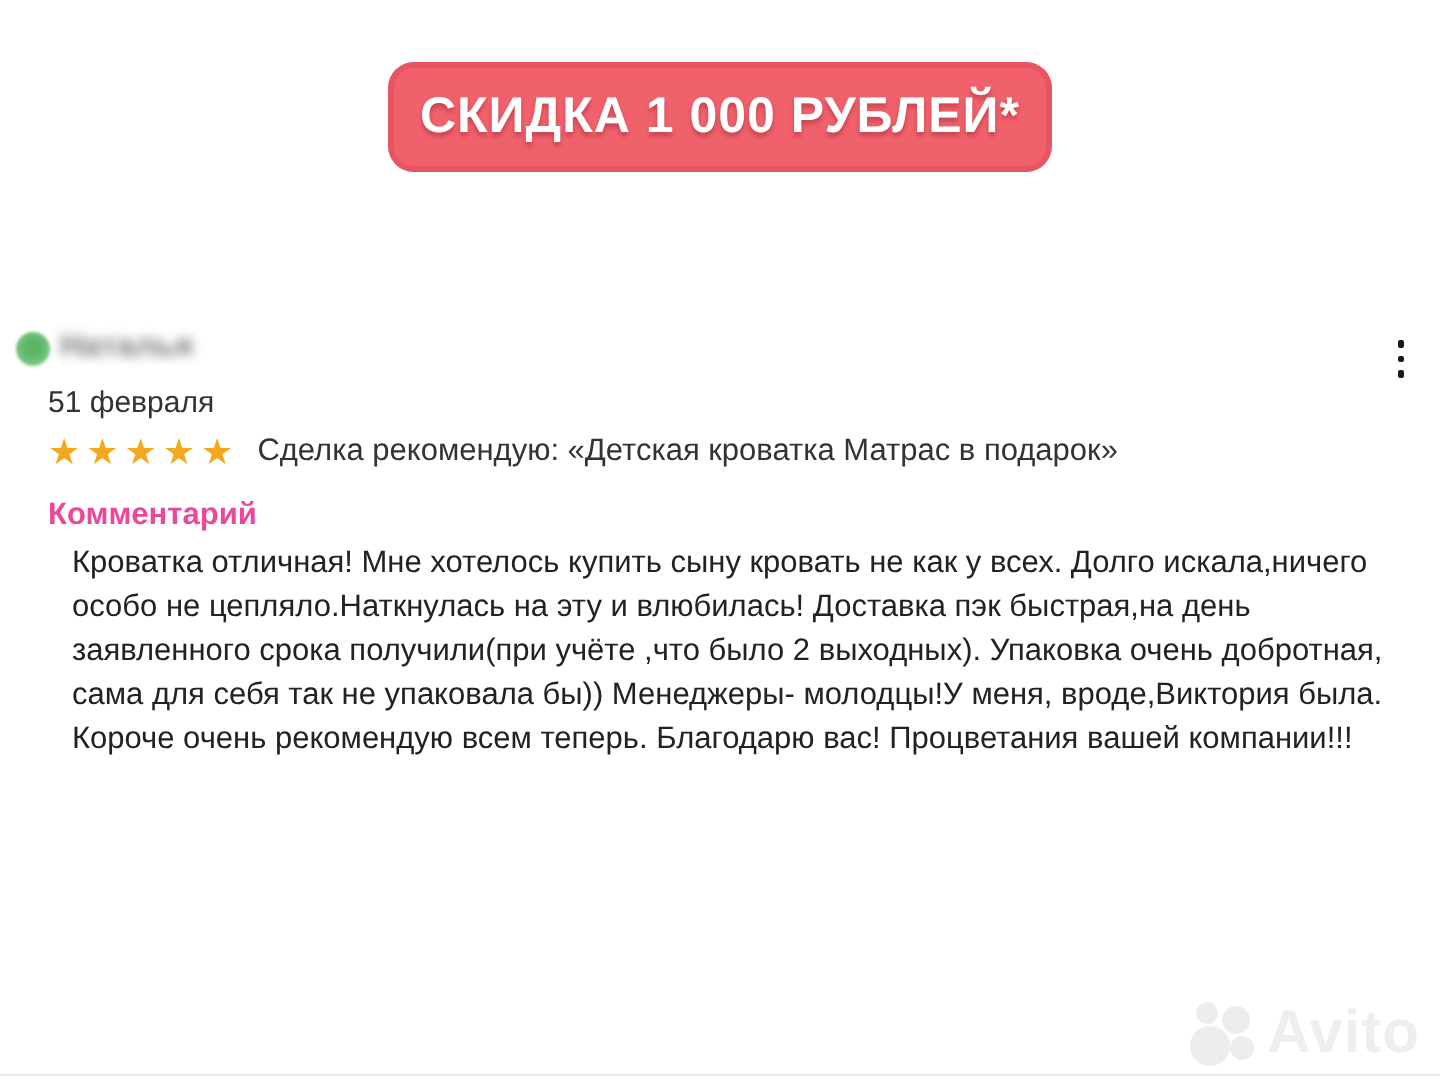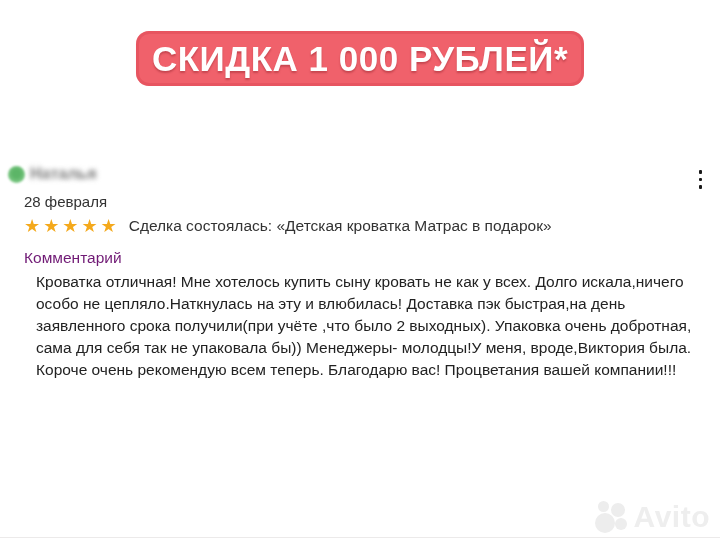--- a/index.html
+++ b/index.html
@@ -30,21 +30,21 @@
     display: flex;
     align-items: center;
     justify-content: center;
     background: #f0616b;
     border-radius: 13px;
     box-shadow: inset 0 0 0 3px rgba(214,62,77,0.35);
     white-space: nowrap;
   }
   .promo-banner-text {
     color: #ffffff;
-    font-size: 35px;
+    font-size: 25px;
     font-weight: 700;
     letter-spacing: 0.5px;
     text-shadow: 0 2px 2px rgba(120,20,30,0.35);
     text-align: right;
   }
 
   
   .review {
     position: absolute;
     left: 8px;
@@ -107,22 +107,22 @@
     line-height: 18px;
   }
   .deal-text {
     margin-left: 9px;
     font-size: 15.5px;
     color: #333333;
   }
   .comment-label {
     margin: 14px 0 0 16px;
     font-size: 15.5px;
-    font-weight: 400;
-    color: #701a75;
+    font-weight: 700;
+    color: #ec4899;
   }
   .comment-text {
     margin: 4px 0 0 28px;
     width: 682px;
     font-size: 15.5px;
     line-height: 22px;
     color: #222222;
   }
 
   
@@ -175,25 +175,25 @@
     <div class="review-header">
       <span class="avatar"></span>
       <span class="author-name">Наталья</span>
       <span class="kebab-menu">
         <span class="kebab-dot"></span>
         <span class="kebab-dot"></span>
         <span class="kebab-dot"></span>
       </span>
     </div>
 
-    <div class="review-date">28 февраля</div>
+    <div class="review-date">51 февраля</div>
 
     <div class="rating-row">
       <span class="stars">★★★★★</span>
-      <span class="deal-text">Сделка состоялась: «Детская кроватка Матрас в подарок»</span>
+      <span class="deal-text">Сделка рекомендую: «Детская кроватка Матрас в подарок»</span>
     </div>
 
     <div class="comment-label">Комментарий</div>
 
     <div class="comment-text">Кроватка отличная! Мне хотелось купить сыну кровать не как у всех. Долго искала,ничего особо не цепляло.Наткнулась на эту и влюбилась! Доставка пэк быстрая,на день заявленного срока получили(при учёте ,что было 2 выходных). Упаковка очень добротная, сама для себя так не упаковала бы)) Менеджеры- молодцы!У меня, вроде,Виктория была. Короче очень рекомендую всем теперь. Благодарю вас! Процветания вашей компании!!!</div>
   </div>
 
   <div class="watermark">
     <span class="wm-circles">
       <span class="wm-circle c1"></span>

